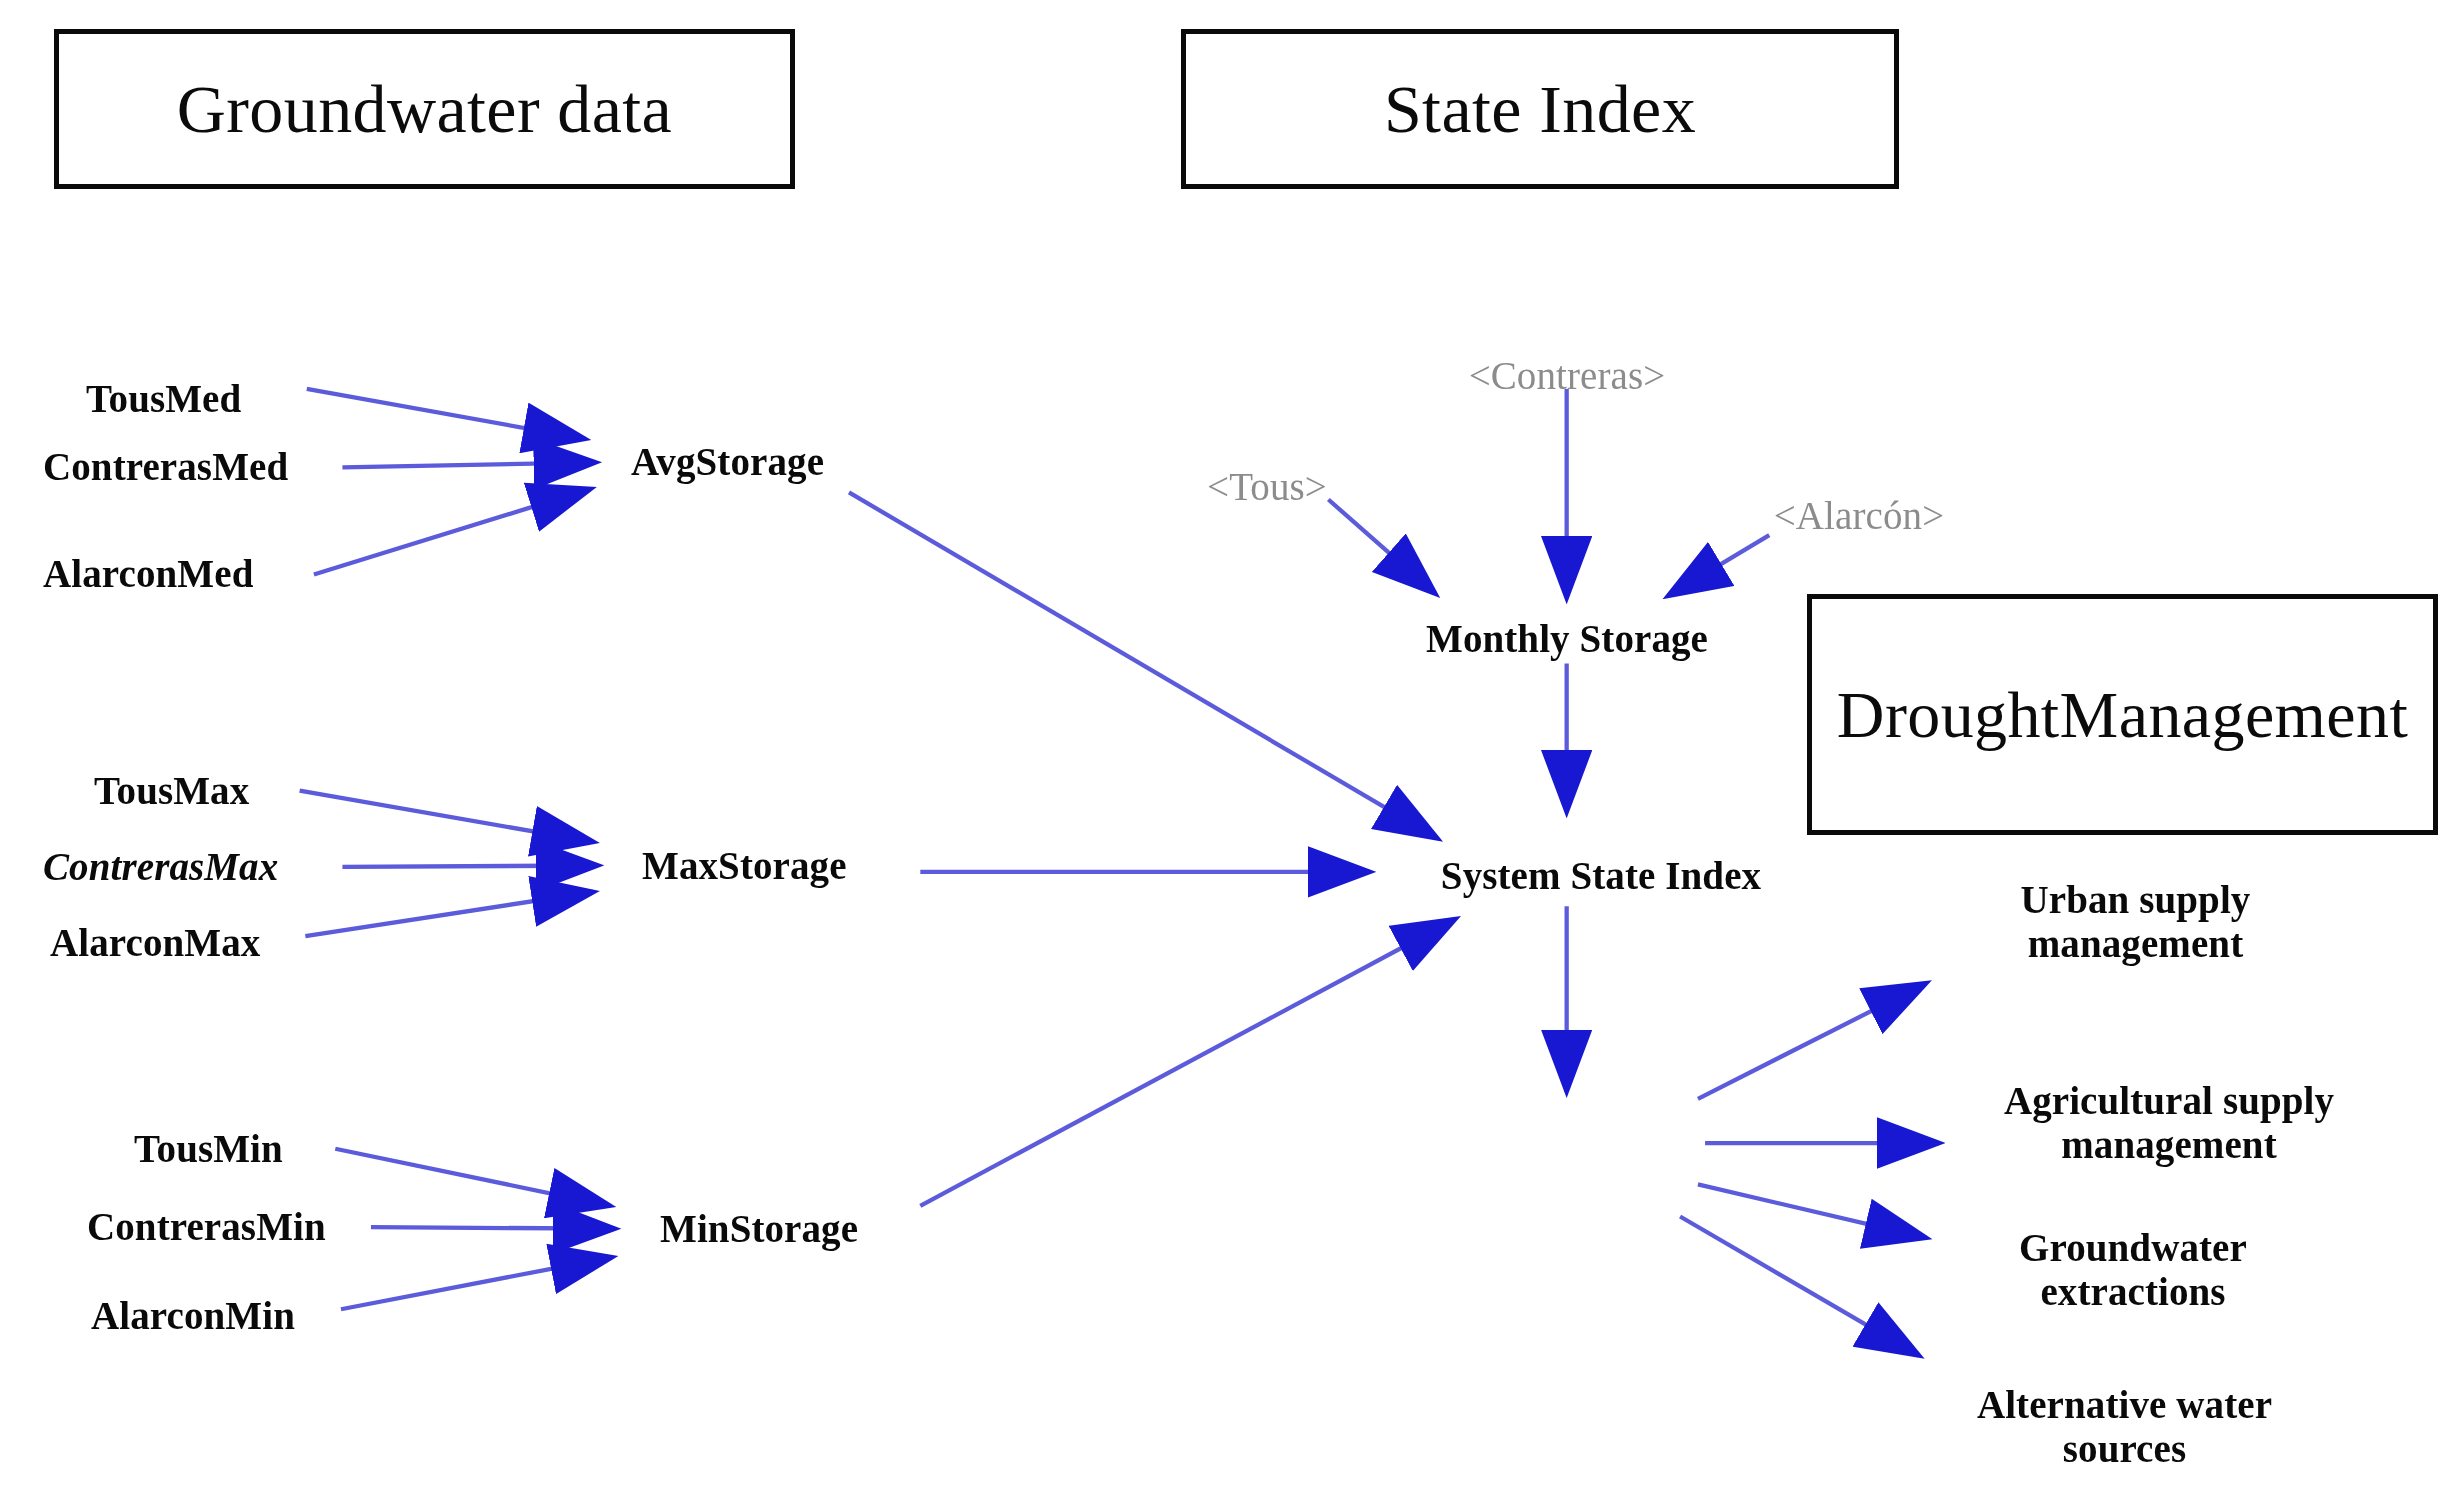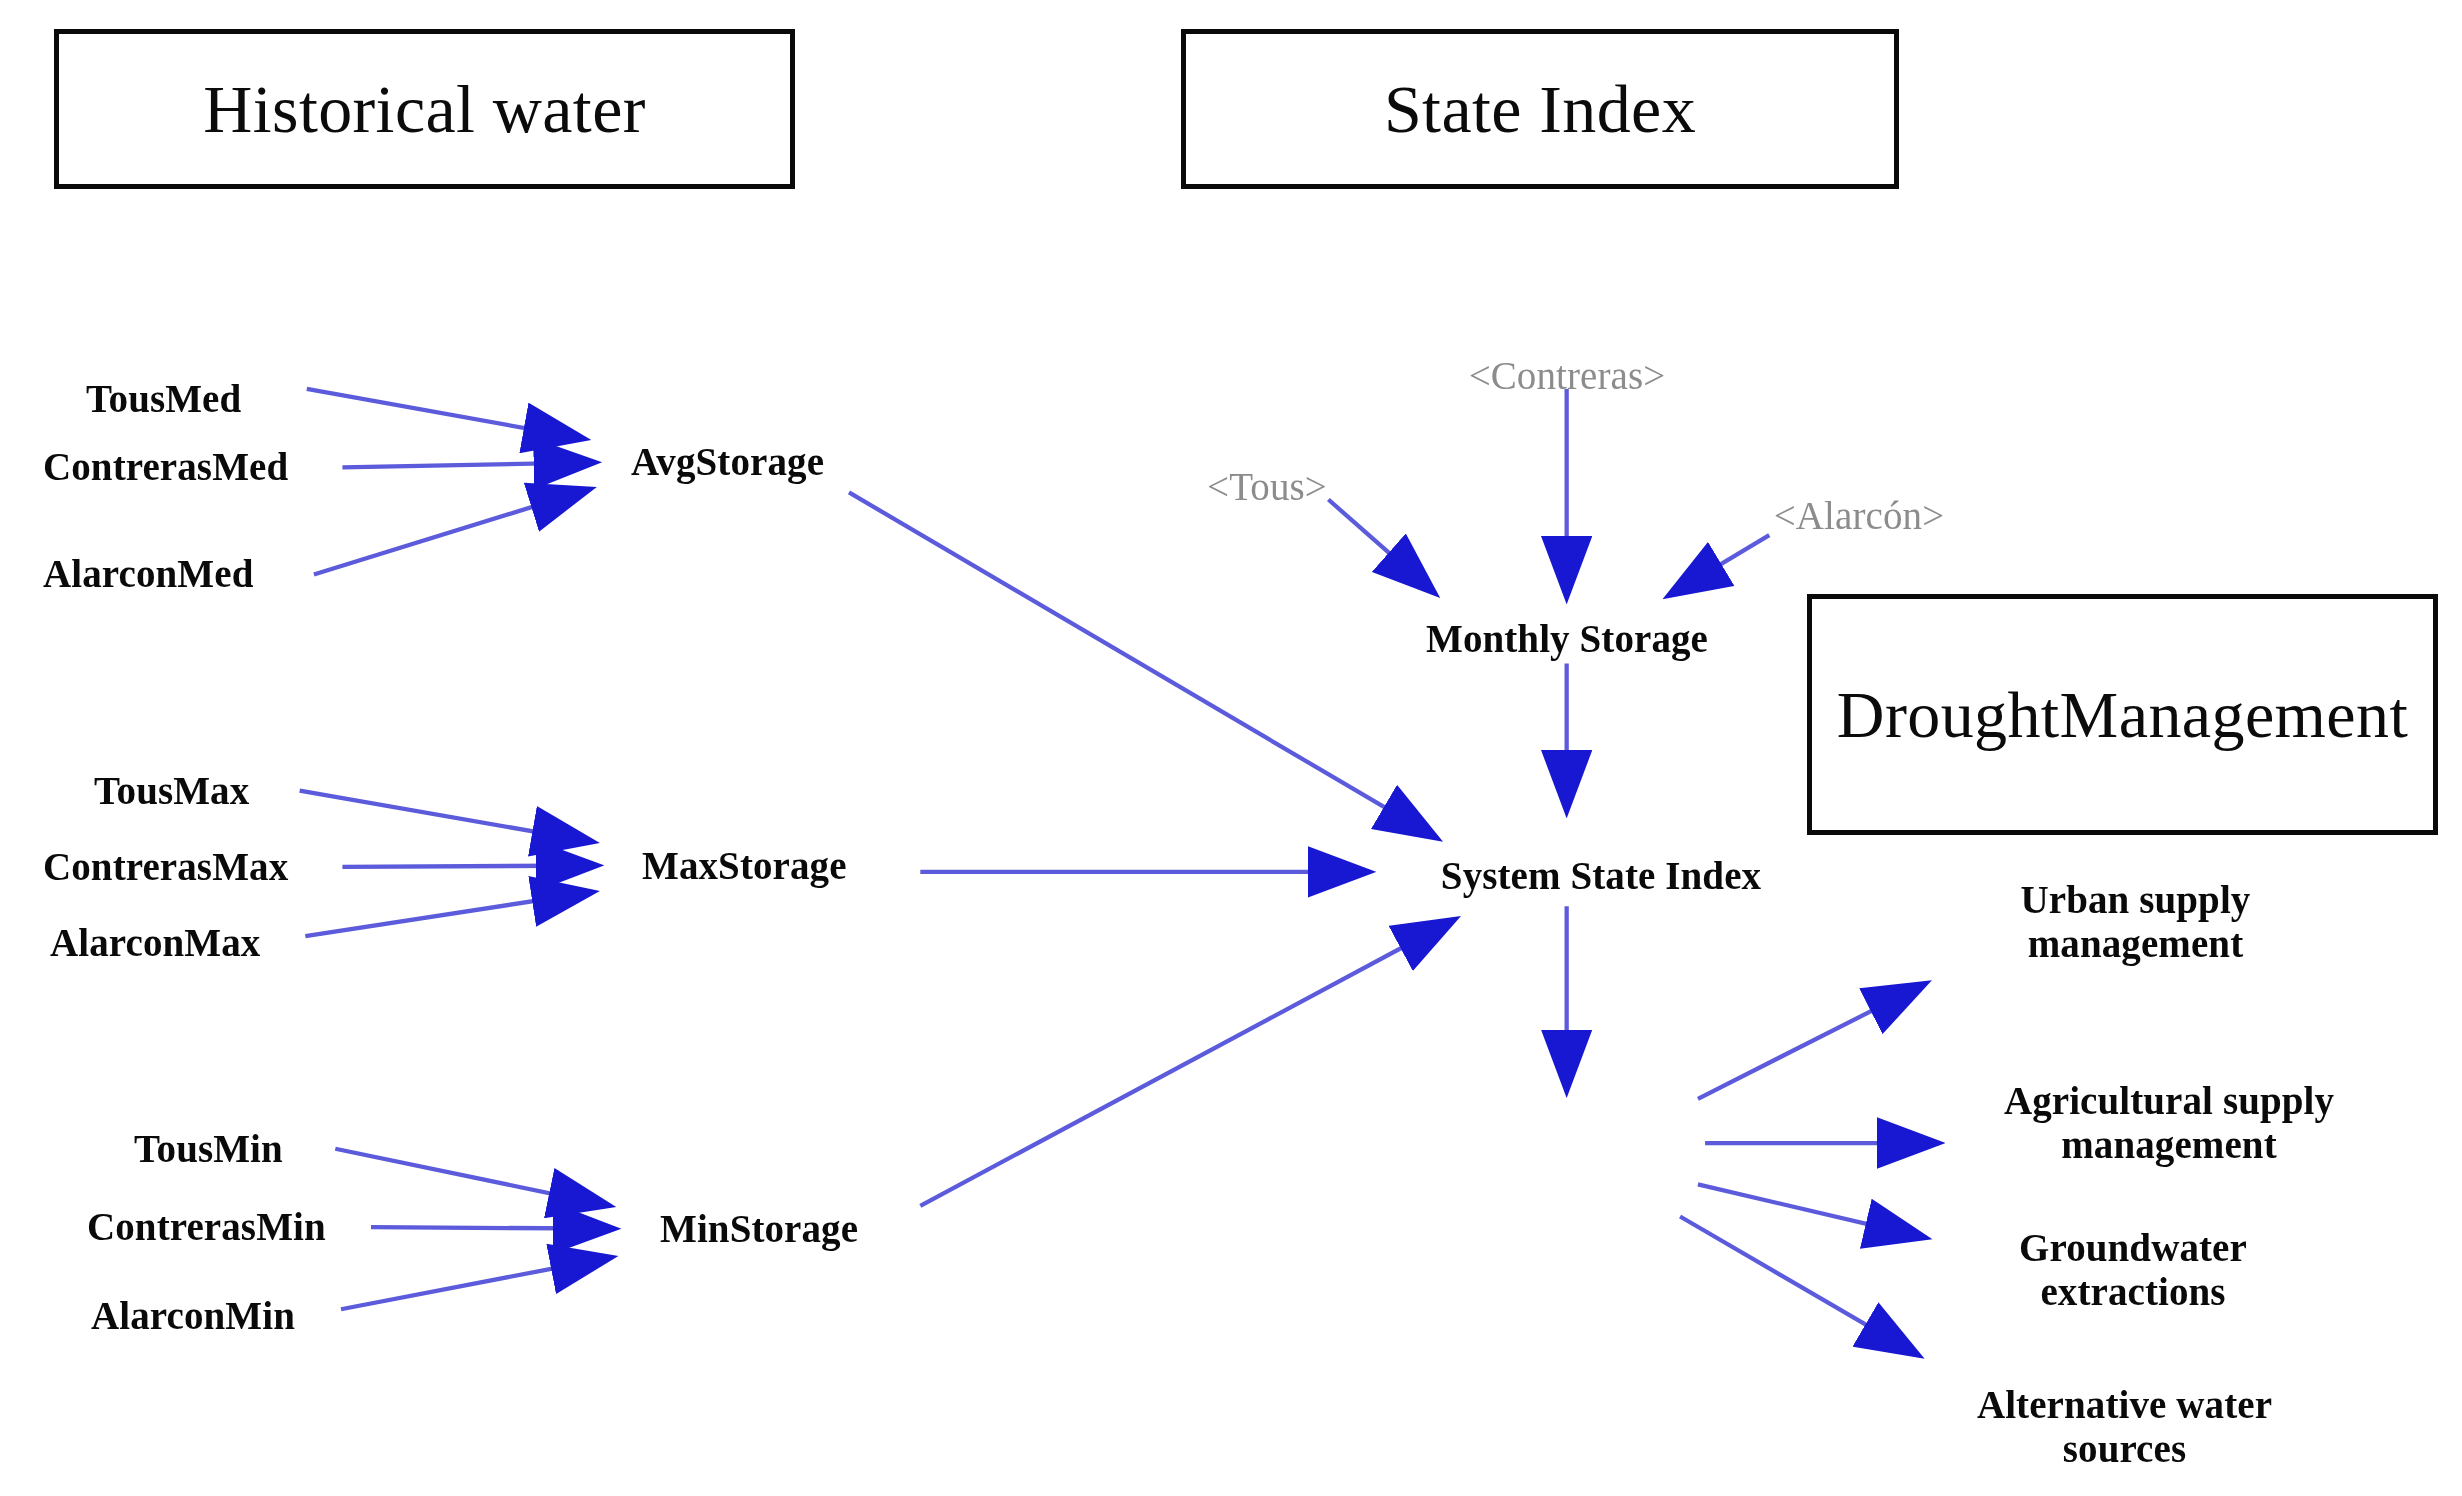--- a/index.html
+++ b/index.html
@@ -107,37 +107,37 @@
 
       <path d="M 2196,1270 L 2196,1530"></path>
 
       <path d="M 2380,1540 L 2700,1378"></path>
       <path d="M 2390,1602 L 2718,1602"></path>
       <path d="M 2380,1660 L 2700,1735"></path>
       <path d="M 2355,1705 L 2690,1900"></path>
     </g>
   </svg>
 
-  <div class="section-box" id="box-historical">Historical water</div>
+  <div class="section-box" id="box-historical">Groundwater data</div>
 
   <div class="section-box" id="box-stateindex">State Index</div>
 
   <div class="section-box" id="box-drought">
       <span>Drought</span>
       <br>
       <span>Management</span>
     </div>
 
   <div class="node anchor-left" style="left:86px; top:389px;margin-top:10px;">TousMed</div>
   <div class="node anchor-left" style="left:43px; top:467px;">ContrerasMed</div>
   <div class="node anchor-left" style="left:43px; top:574px;">AlarconMed</div>
   <div class="node anchor-left" style="left:631px; top:462px;">AvgStorage</div>
 
   <div class="node anchor-left" style="left:94px; top:791px;">TousMax</div>
-  <div class="node anchor-left" style="left:43px; top:867px;">ContrerasMax</div>
+  <div class="node anchor-left" style="left:43px; top:867px;font-style:italic;">ContrerasMax</div>
   <div class="node anchor-left" style="left:50px; top:943px;">AlarconMax</div>
   <div class="node anchor-left" style="left:642px; top:866px;">MaxStorage</div>
 
   <div class="node anchor-left" style="left:134px; top:1149px;">TousMin</div>
   <div class="node anchor-left" style="left:87px; top:1227px;">ContrerasMin</div>
   <div class="node anchor-left" style="left:91px; top:1316px;">AlarconMin</div>
   <div class="node anchor-left" style="left:660px; top:1229px;">MinStorage</div>
 
   <div class="node ghost anchor-center" style="left: 1567px; top: 376px; color: rgb(140, 140, 140);">&lt;Contreras&gt;</div>
   <div class="node ghost anchor-center" style="left: 1267px; top: 487px; color: rgb(140, 140, 140);">&lt;Tous&gt;</div>

